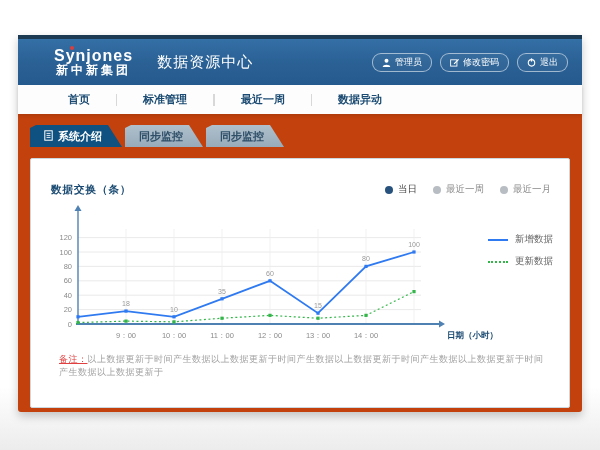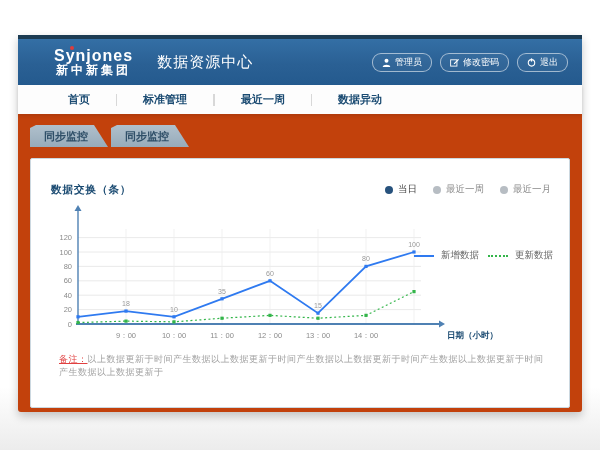--- a/index.html
+++ b/index.html
@@ -54,21 +54,21 @@
     background:#fff; border:1px solid #ccd8e0; border-radius:2px;
   }
   
   .radio-group { position:absolute; top:24px; right:18px; display:flex; gap:16px; align-items:center; }
   .radio { display:flex; align-items:center; gap:5px; font-size:9.5px; color:#8a8a8a; cursor:pointer; }
   .radio .dot { width:8px; height:8px; border-radius:50%; background:#b7bdc3; }
   .radio.selected { color:#444; }
   .radio.selected .dot { background:#27527d; }
   .ylabel { position:absolute; top:24px; left:20px; font-size:10.5px; font-weight:bold; color:#1b4b72; letter-spacing:1px; }
   #chart-svg { position:absolute; left:10px; top:40px; }
-  .legend { position:absolute; right:16px; top:90px; display:flex; gap:9px; }
+  .legend { position:absolute; right:16px; top:74px; display:flex; flex-direction:column; gap:9px; }
   .legend-row { display:flex; align-items:center; gap:7px; font-size:9.5px; color:#666; }
   .sw { width:20px; height:0; border-top-width:2px; }
   .sw-solid { border-top-style:solid; border-top-color:#2f7af0; }
   .sw-dotted { border-top-style:dotted; border-top-color:#33b54a; }
   .note { position:absolute; left:28px; right:20px; bottom:28px; font-size:9px; color:#a2a2a2; letter-spacing:.5px; }
   .note .pre { color:#e04040;text-decoration:underline; }
 </style>
 </head>
 <body>
 
@@ -119,20 +119,31 @@
     <div class="nav-item">标准管理</div>
     <div class="nav-sep"></div>
     <div class="nav-sep"></div>
     <div class="nav-item">最近一周</div>
     <div class="nav-sep"></div>
     <div class="nav-item">数据异动</div>
   </div>
 
   <div class="content">
     <div class="tabbar">
+      <div class="tab active">
+        <span>
+          <svg width="9" height="11" viewBox="0 0 9 11">
+              <rect x="0.8" y="0.8" width="7.4" height="9.4" fill="none" stroke="#fff" stroke-width="1"></rect>
+              <line x1="2.5" y1="3.4" x2="6.5" y2="3.4" stroke="#fff" stroke-width="0.9"></line>
+              <line x1="2.5" y1="5.4" x2="6.5" y2="5.4" stroke="#fff" stroke-width="0.9"></line>
+              <line x1="2.5" y1="7.4" x2="6.5" y2="7.4" stroke="#fff" stroke-width="0.9"></line>
+            </svg>
+        </span>
+        <span>系统介绍</span>
+      </div>
       <div class="tab inactive">
         <span>同步监控</span>
       </div>
       <div class="tab inactive">
         <span>同步监控</span>
       </div>
     </div>
 
     <div class="panel">
       <div class="radio-group">

